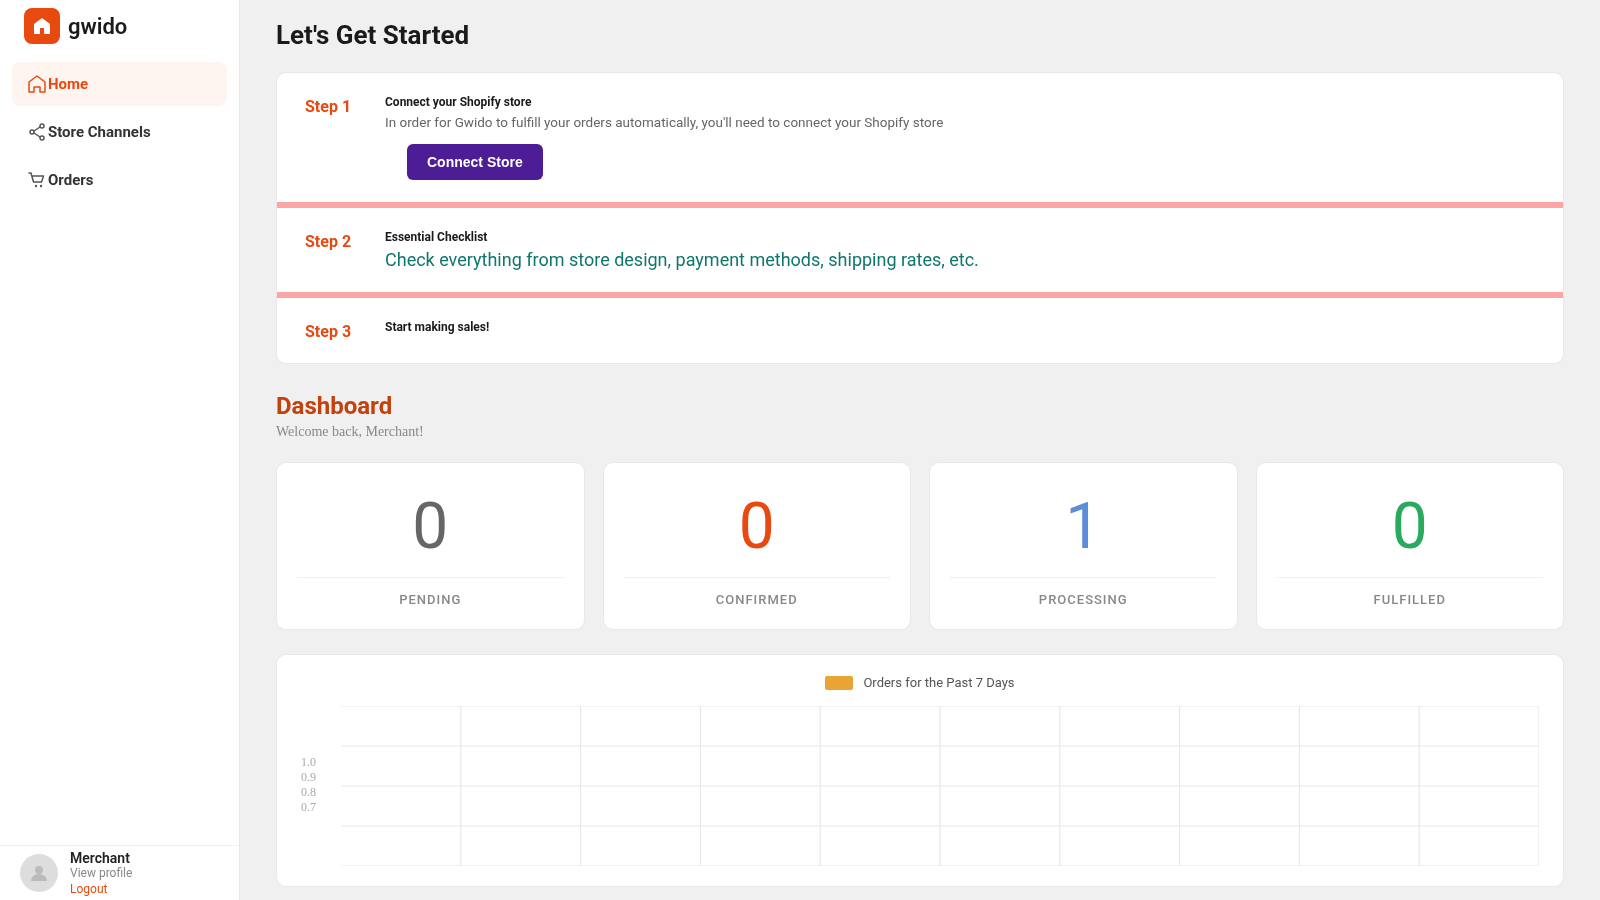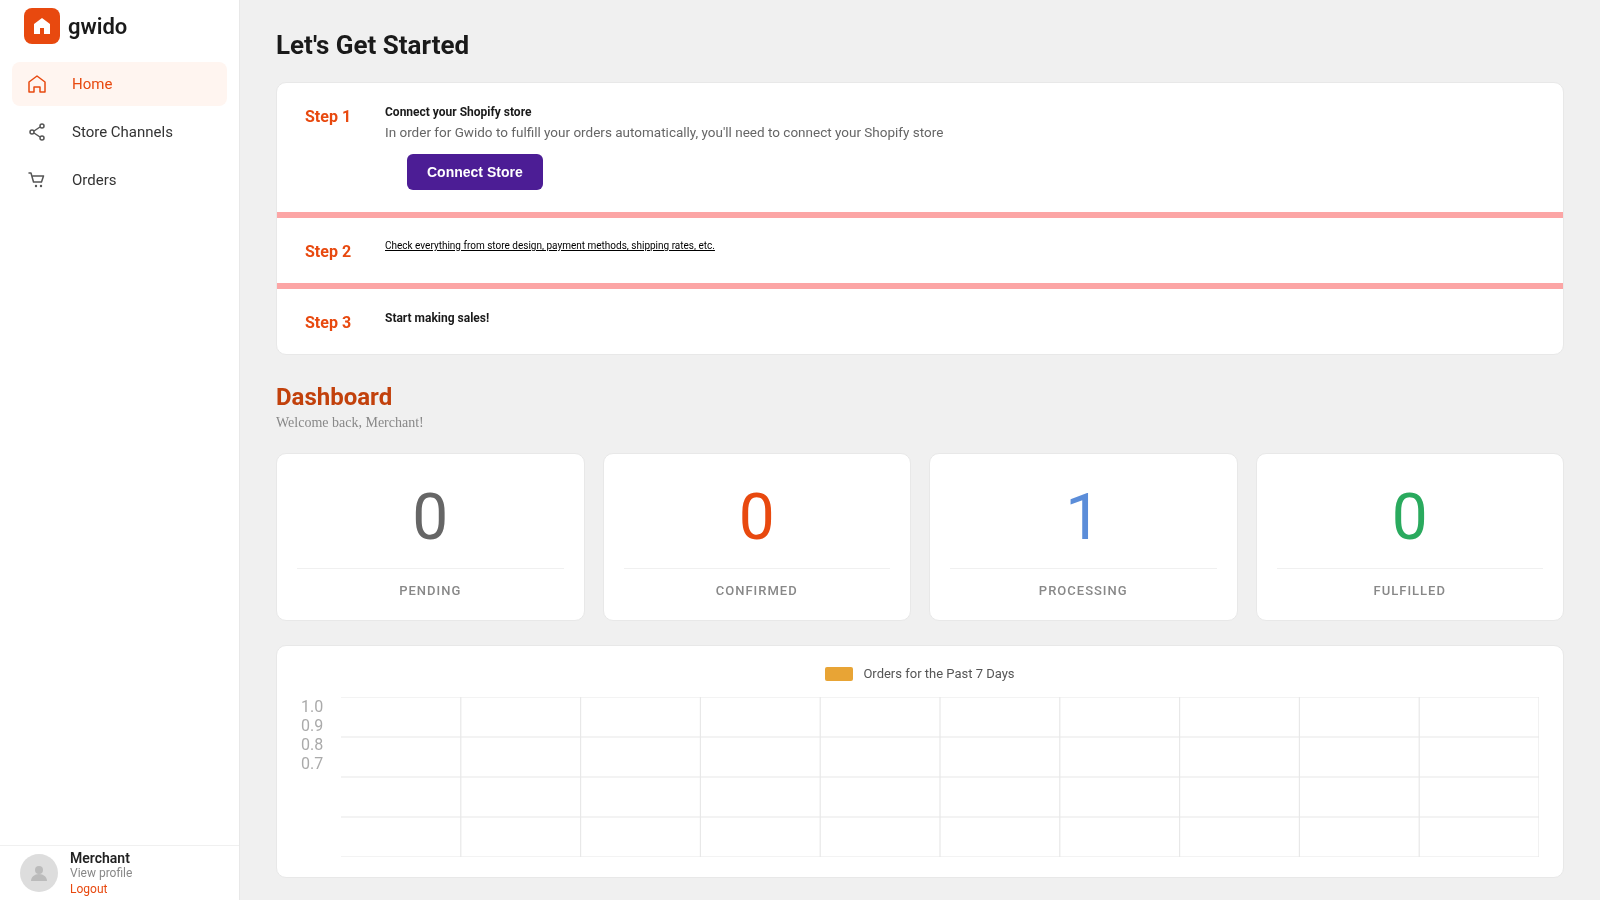--- a/index.html
+++ b/index.html
@@ -40,28 +40,28 @@
       font-weight: 600;
       color: #1a1a1a;
     }
     .sidebar-nav {
       flex: 1;
       padding: 0 12px;
     }
     .nav-item {
       display: flex;
       align-items: center;
-      gap: 24px;
+      gap: 0;
       padding: 11px 14px;
       border-radius: 8px;
       cursor: pointer;
       margin-bottom: 4px;
       color: #333;
       font-size: 15px;
-      font-weight: 400;
+      font-weight: 700;
     }
     .nav-item.active { background: #fff5f0; color: #e8490f; }
     .nav-icon {
       width: 22px;
       height: 22px;
       display: flex;
       align-items: center;
       justify-content: center;
       color: #555;
     }
@@ -87,21 +87,21 @@
       font-size: 18px;
     }
     .user-info { display: flex; flex-direction: column; }
     .user-name { font-weight: 600; font-size: 14px; color: #222; }
     .user-profile { font-size: 12px; color: #888; cursor: pointer; }
     .user-logout { font-size: 12px; color: #e8490f; cursor: pointer; margin-top: 2px; }
 
     
     .main-content {
       flex: 1;
-      padding: 30px 36px;
+      padding: 20px 36px;
       overflow-y: auto;
       background: #f0f0f0;
     }
 
     
     .page-title {
       font-size: 26px;
       font-weight: 700;
       color: #1a1a1a;
       margin-bottom: 22px;
@@ -136,23 +136,22 @@
       font-weight: 700;
       color: #1a1a1a;
       margin-bottom: 5px;
     }
     .step-desc {
       font-size: 13.5px;
       color: #666;
       margin-bottom: 14px;
     }
     .step-desc-only {
-      font-size: 10px;
-      color: #000000;
-      text-decoration: underline;
+      font-size: 18px;
+      color: #0f766e;
     }
     .connect-btn {
       background: #4c1d95;
       color: #fff;
       border: none;
       padding: 10px 20px;
       border-radius: 6px;
       font-size: 14px;
       font-weight: 600;
       cursor: pointer;
@@ -241,24 +240,25 @@
       height: 160px;
     }
     .chart-y-axis {
       position: absolute;
       left: 0;
       top: 0;
       bottom: 0;
       width: 36px;
       display: flex;
       flex-direction: column;
-      justify-content: flex-start;
-      font-size: 16px;
+      justify-content: center;
+      font-size: 12px;
       color: #aaa;
       padding-bottom: 2px;
+      font-family: Liberation Serif, serif;
     }
     .chart-plot {
       position: absolute;
       left: 40px;
       right: 0;
       top: 0;
       bottom: 0;
     }
     svg.chart-svg { width: 100%; height: 100%; }
 
@@ -338,20 +338,21 @@
       <div class="step-content">
         <div class="step-title">Connect your Shopify store</div>
         <div class="step-desc">In order for Gwido to fulfill your orders automatically, you'll need to connect your Shopify store</div>
         <button class="connect-btn">Connect Store</button>
       </div>
     </div>
 
     <div class="step-row">
       <span class="step-label">Step 2</span>
       <div class="step-content">
+        <div class="step-title">Essential Checklist</div>
         <div class="step-desc-only">Check everything from store design, payment methods, shipping rates, etc.</div>
       </div>
     </div>
 
     <div class="step-row">
       <span class="step-label">Step 3</span>
       <div class="step-content">
         <div class="step-title">Start making sales!</div>
       </div>
     </div>

